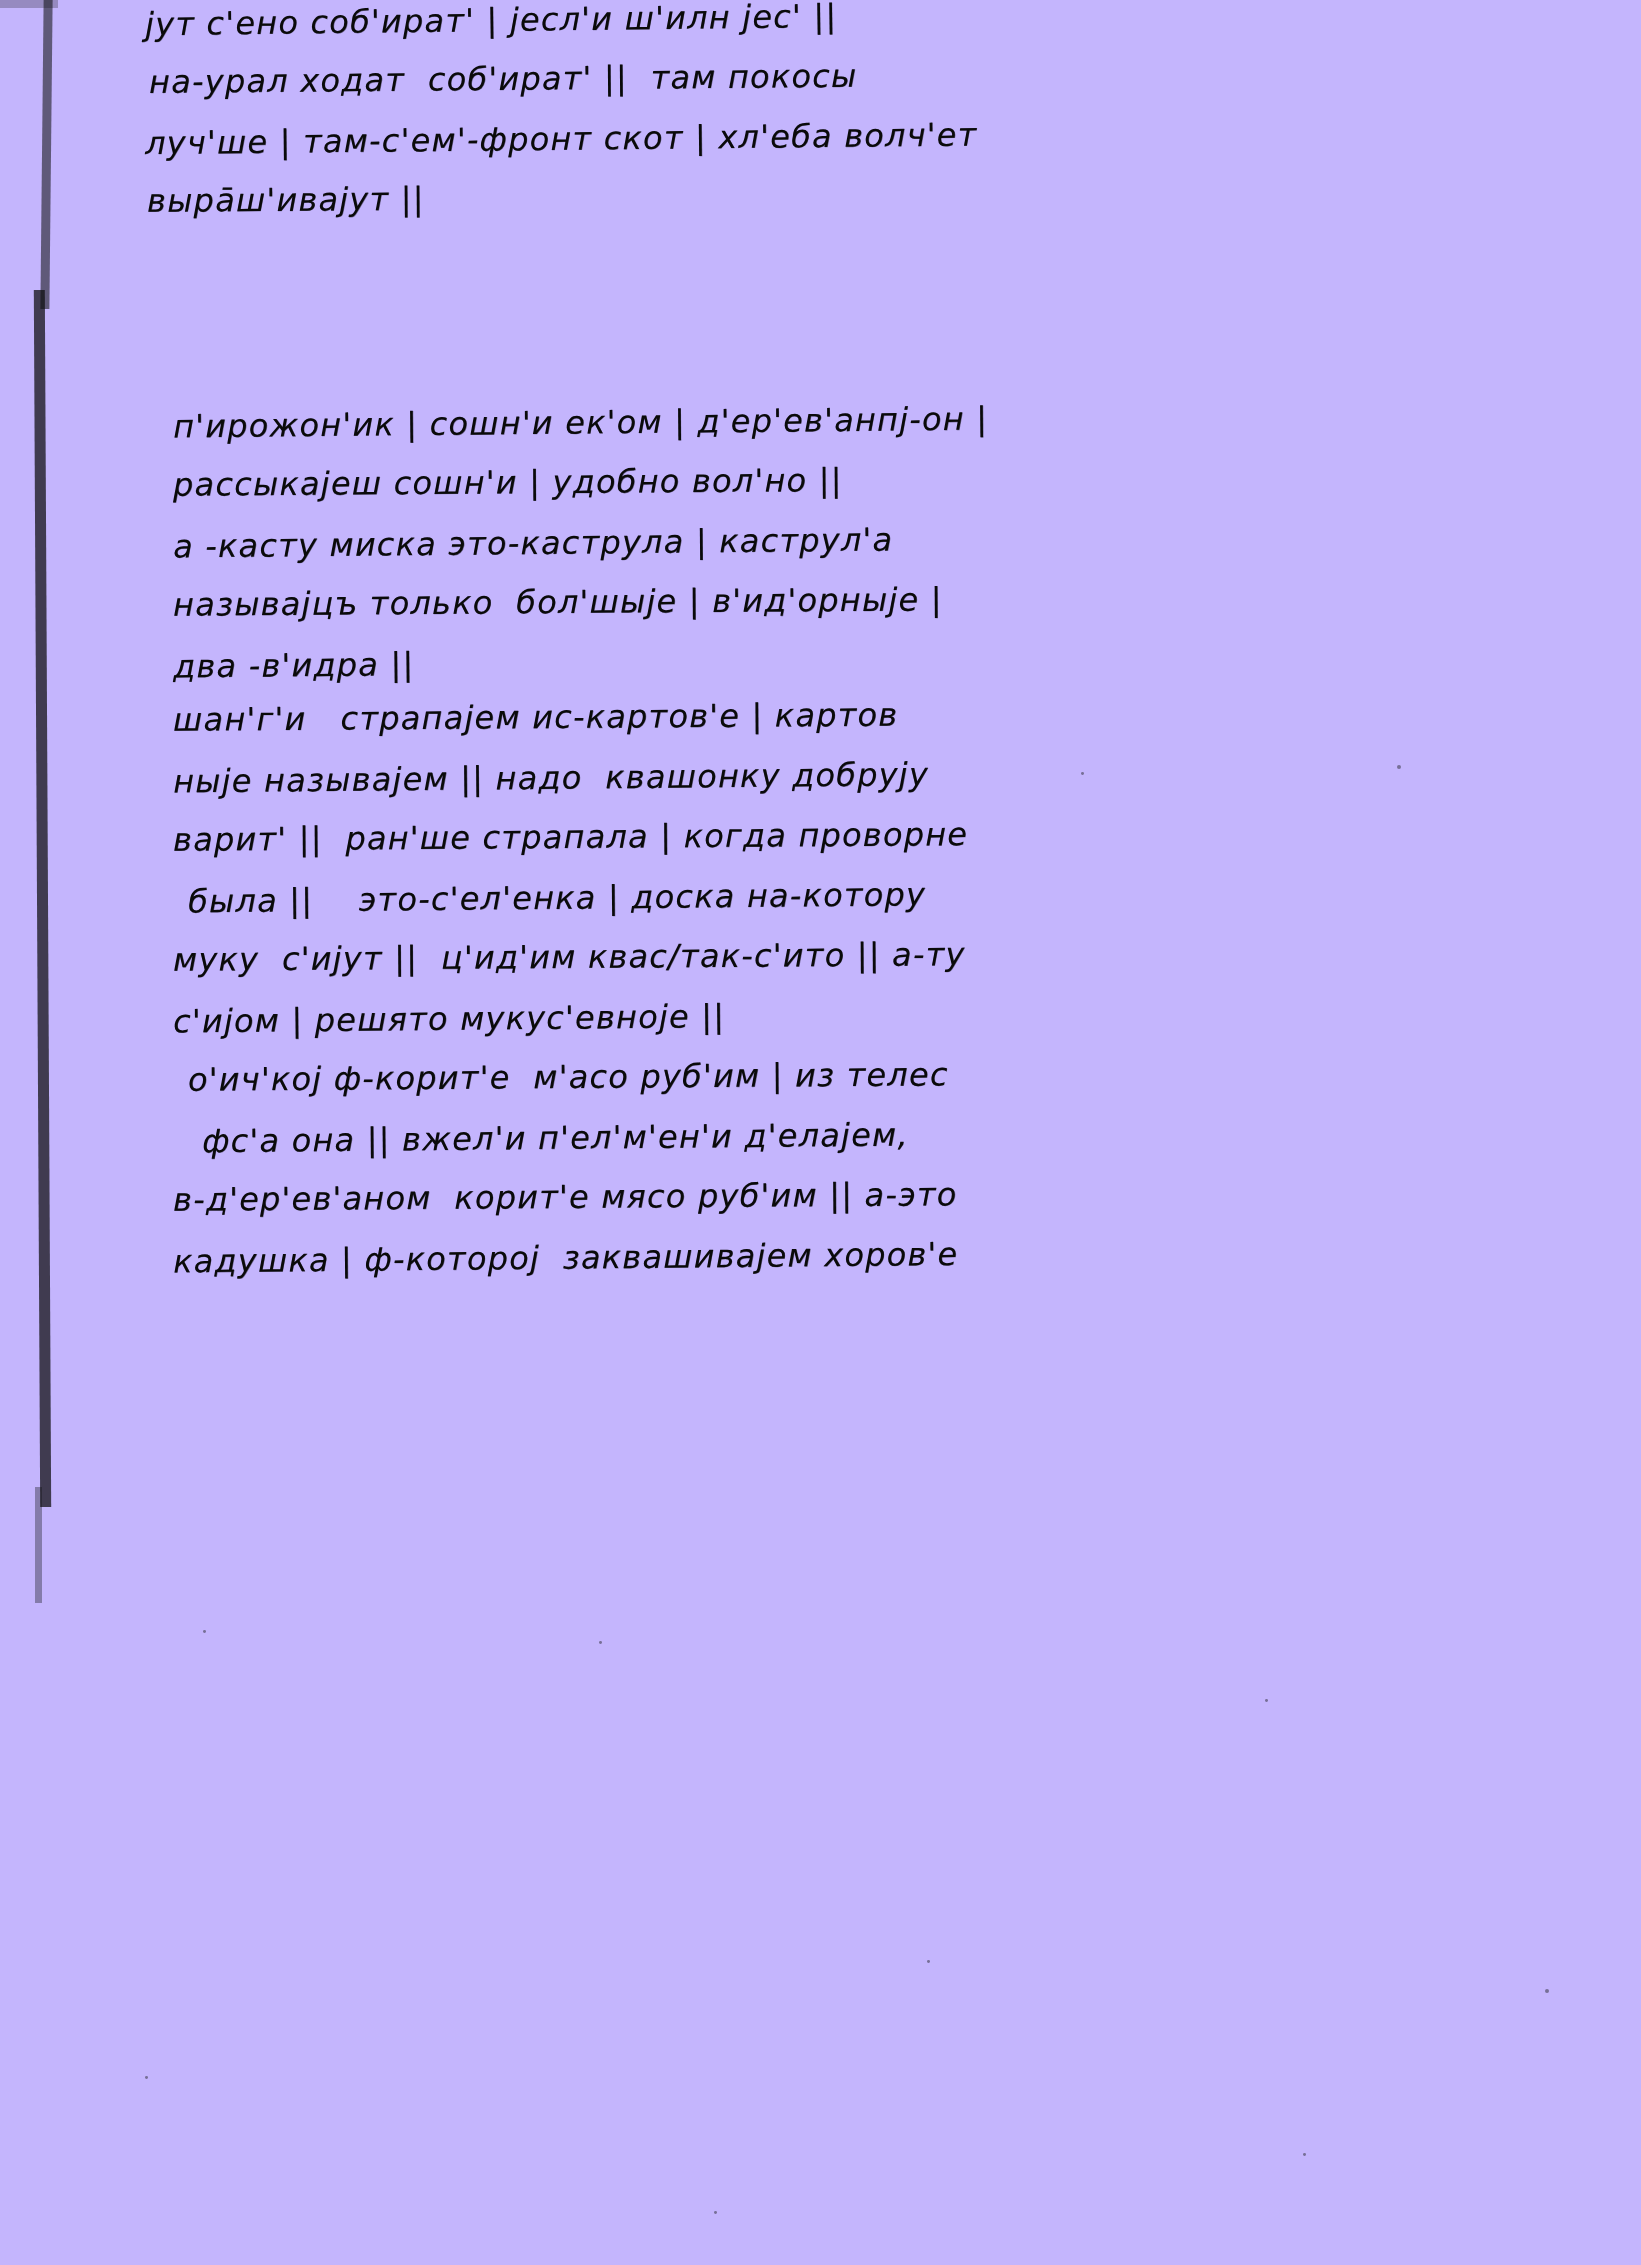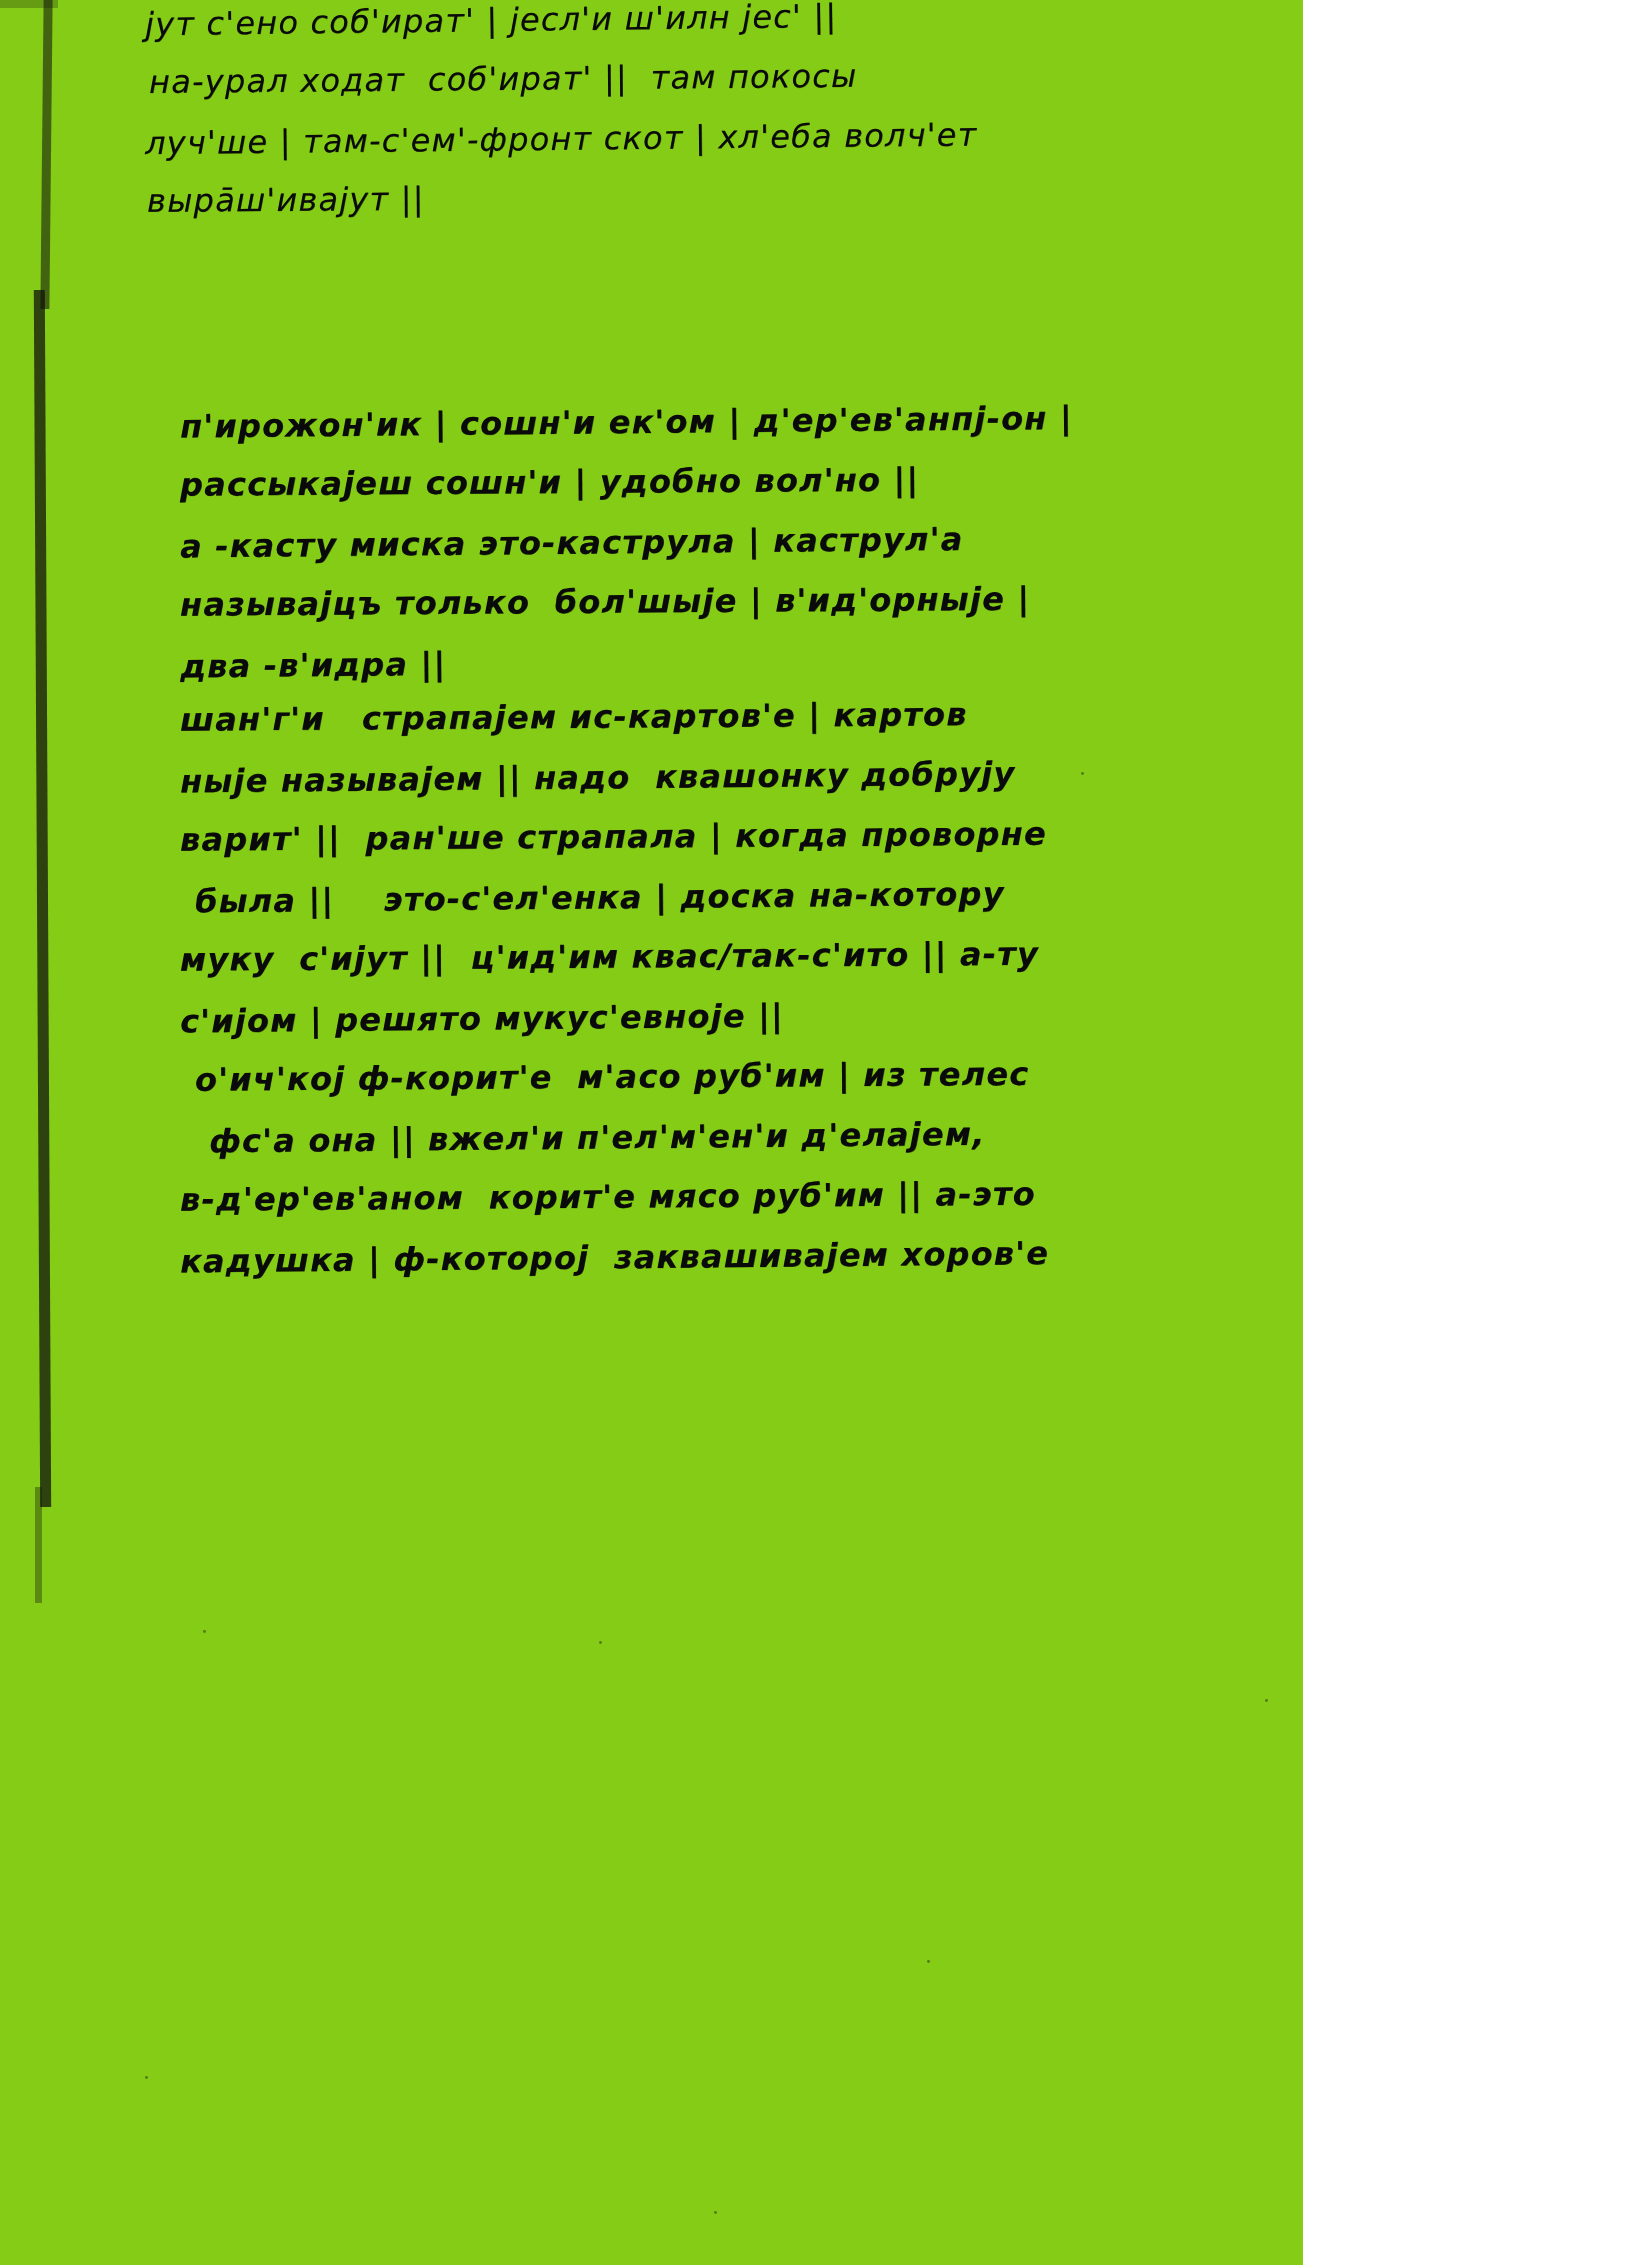--- a/index.html
+++ b/index.html
@@ -13,23 +13,23 @@
     position: relative;
     overflow: hidden;
     font-family: "DejaVu Sans", sans-serif;
   }
 
   
   #page-sheet {
     position: absolute;
     left: 0;
     top: 0;
-    width: 1303px;
+    width: 1641px;
     height: 2265px;
-    background: #84cc16;
+    background: #c4b5fd;
     overflow: hidden;
   }
 
   
   .scan-edge {
     position: absolute;
     background: #0d0d0d;
     opacity: 0.82;
   }
   #edge-left-top {
@@ -86,24 +86,23 @@
     width: 1371px;
   }
   #block-top .hw-line { margin-bottom: 28px; }
   #block-top .hw-line:nth-child(1) { margin-left: 0px;  transform: rotate(-0.7deg); }
   #block-top .hw-line:nth-child(2) { margin-left: 3.9px;  transform: rotate(-0.5deg); }
   #block-top .hw-line:nth-child(3) { margin-left: 0px;  transform: rotate(-0.6deg); }
   #block-top .hw-line:nth-child(4) { margin-left: 1.9px;  transform: rotate(-0.4deg); }
 
   
   #block-body {
-    left: 180px;
+    left: 173px;
     top: 404px;
     width: 1352px;
-    font-weight: bold;
   }
   #block-body .hw-line { margin-bottom: 28px; }
   #block-body .hw-line:nth-child(odd)  { transform: rotate(-0.55deg); }
   #block-body .hw-line:nth-child(even) { transform: rotate(-0.4deg); }
   #block-body .hw-line.indent-sm { margin-left: 15.4px; }
   #block-body .hw-line.indent-md { margin-left: 29px; }
   #block-body .hw-line.tight { margin-bottom: 23px; }
 
   
   .speck {

